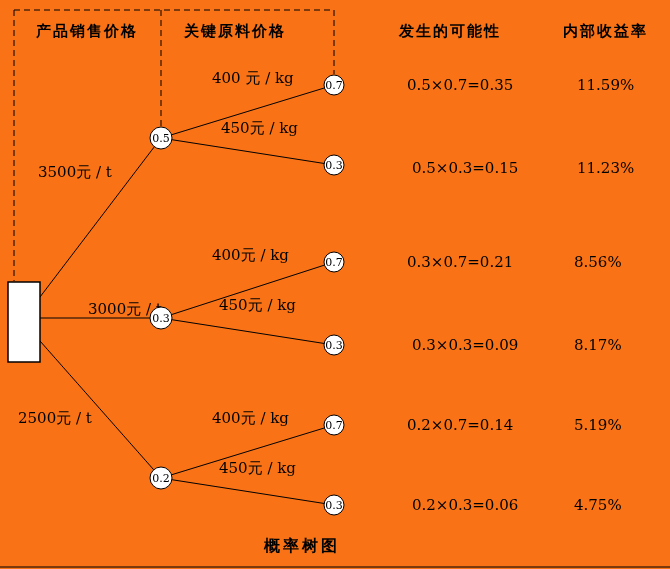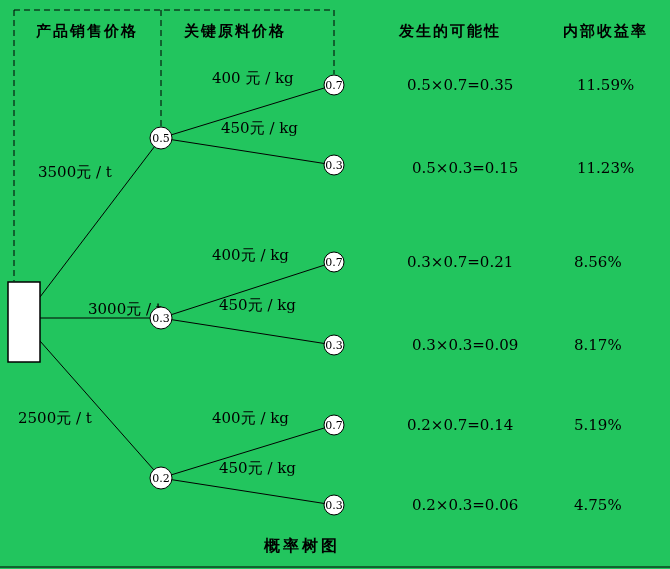--- a/index.html
+++ b/index.html
@@ -1,17 +1,17 @@
 <!DOCTYPE html>
 <html><head>
 <meta charset="utf-8">
 <style>
   html, body { margin: 0; padding: 0; background: #ffffff; }
   .page {
-    width: 670px; height: 569px; position: relative; background: #22c55e;
+    width: 670px; height: 569px; position: relative; background: #f97316;
     overflow: hidden;
     font-family: "DejaVu Serif", "Liberation Serif", serif;
   }
   svg { display: block; }
   svg text { fill: #000; font-family: "DejaVu Serif", "Liberation Serif", serif; }
   .edge    { stroke: #000; stroke-width: 1; fill: none; }
   .dash    { stroke: #000; stroke-width: 1; fill: none; stroke-dasharray: 6 4; }
   .node    { fill: #fff; stroke: #000; stroke-width: 1; }
   .rootrect{ fill: #fff; stroke: #000; stroke-width: 1.5; }
   .hdr     { font-size: 15px; font-weight: bold; letter-spacing: 2px; }

